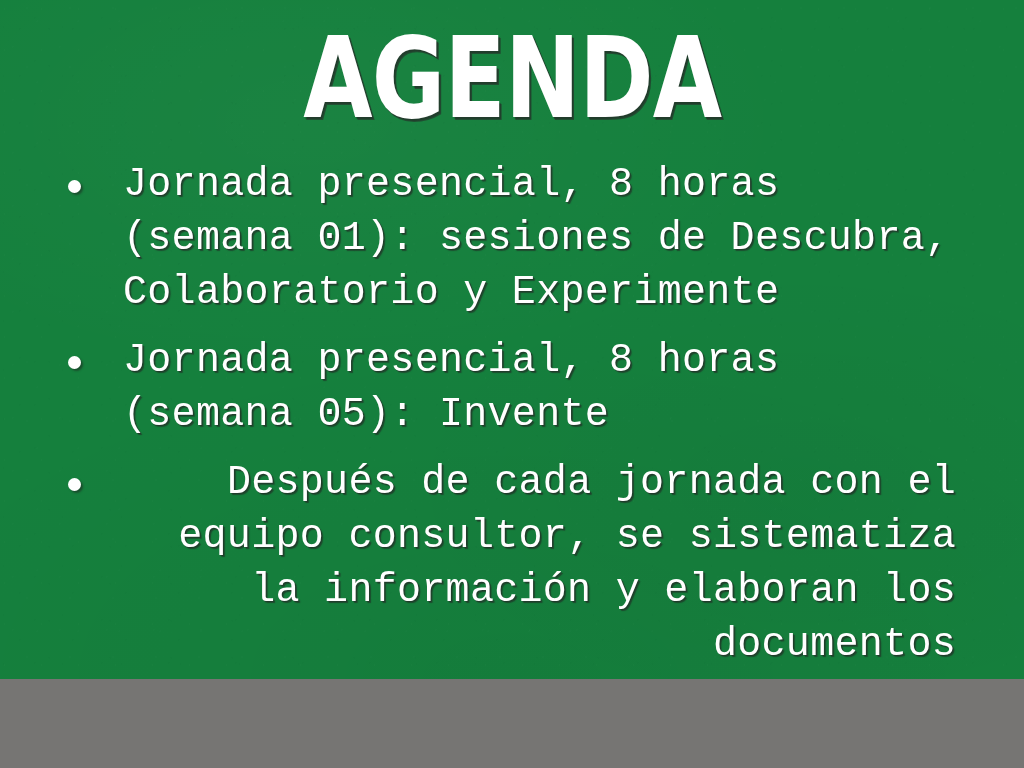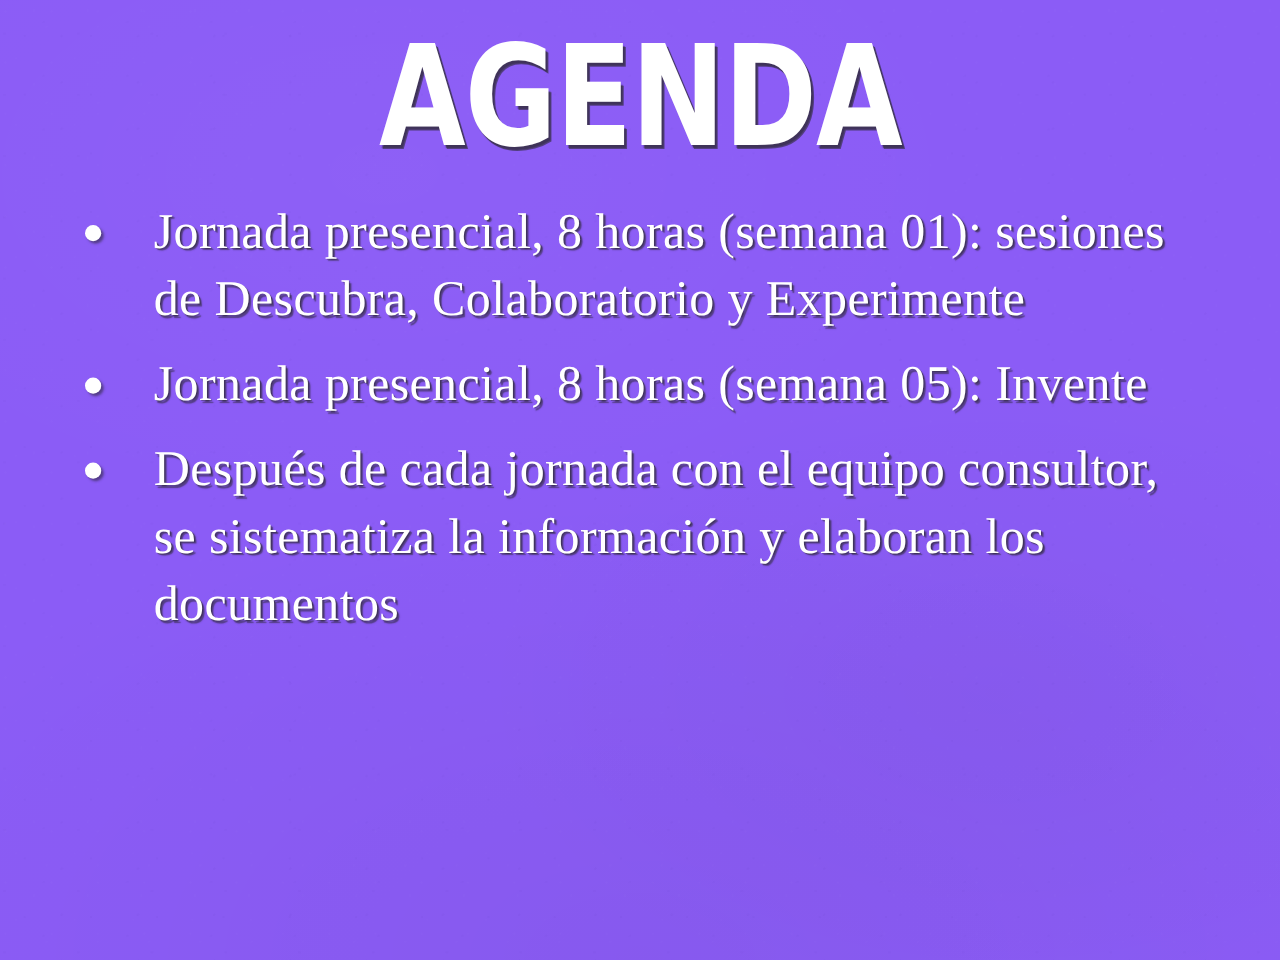--- a/index.html
+++ b/index.html
@@ -12,22 +12,22 @@
     height: 768px;
     overflow: hidden;
     background: #767573;
     font-family: "Liberation Sans", sans-serif;
   }
 
   
   .slide {
     position: relative;
     width: 1024px;
-    height: 768px;
-    background-color: #8b5cf6;
+    height: 679px;
+    background-color: #15803d;
     overflow: hidden;
   }
 
   
   .slide-grain {
     position: absolute;
     inset: 0;
     pointer-events: none;
     opacity: 0.40;
     background-image:
@@ -90,20 +90,21 @@
 
   .bullet-item {
     position: relative;
     display: flex;
     align-items: flex-start;
     margin-bottom: 14px;
   }
 
   .bullet-item:last-child {
     margin-bottom: 0;
+    text-align: right;
   }
 
   .bullet-marker {
     flex: 0 0 auto;
     width: 67px;
     height: 54px;
     position: relative;
   }
 
   .bullet-marker::before {
@@ -114,21 +115,21 @@
     width: 13px;
     height: 13px;
     border-radius: 50%;
     background: #ffffff;
     box-shadow: 2px 2px 2px rgba(30,30,30,0.50);
   }
 
   .bullet-text {
     flex: 1 1 auto;
     color: #ffffff;
-    font-family: Liberation Serif, serif;
+    font-family: Liberation Mono, monospace;
     font-size: 40px;
     font-weight: 400;
     line-height: 54px;
     letter-spacing: 0.3px;
     text-shadow:
       2px 2px 1px rgba(35,35,35,0.55),
       1px 1px 0 rgba(45,45,45,0.40);
     white-space: pre-line;
   }
 </style>

